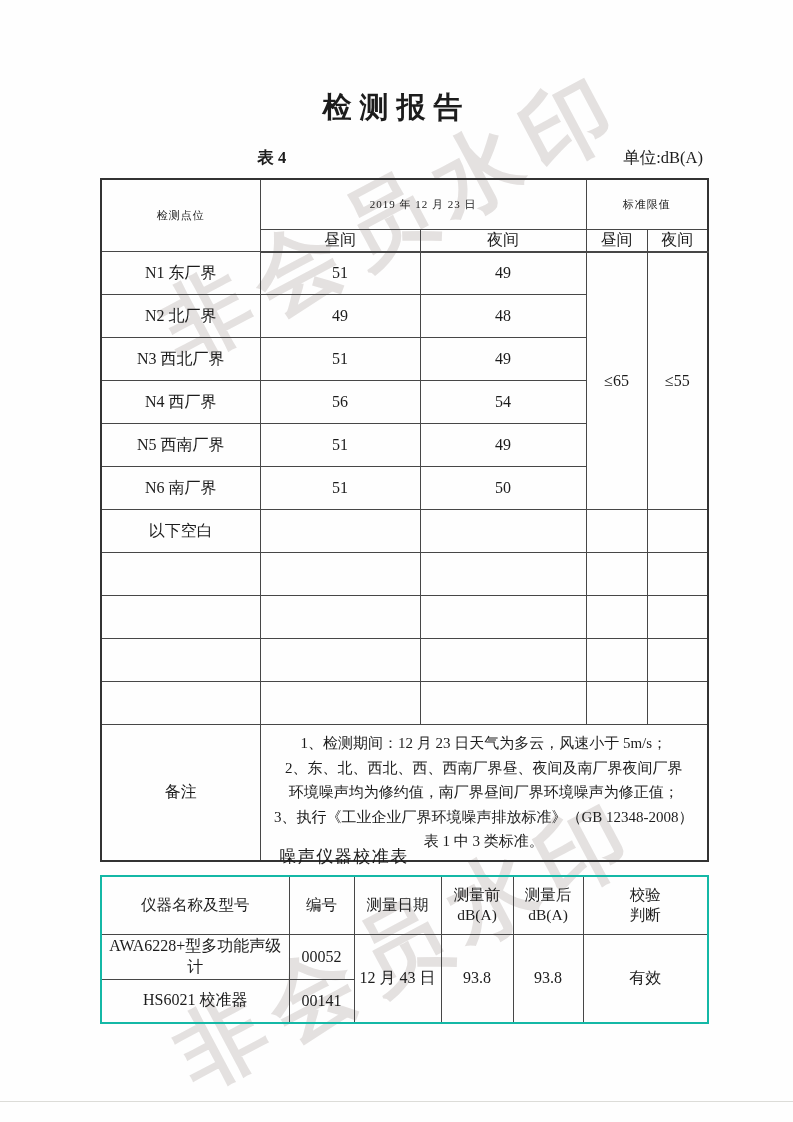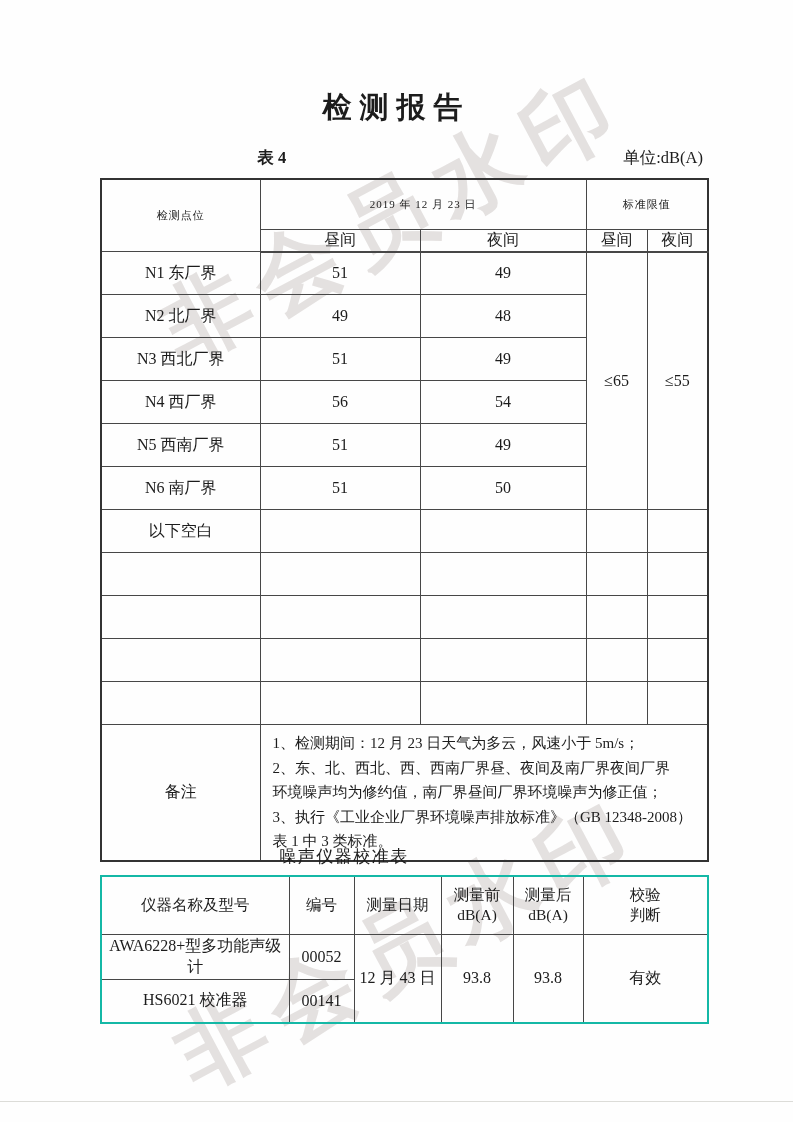--- a/index.html
+++ b/index.html
@@ -40,21 +40,21 @@
   td{border:1px solid #474747;text-align:center;vertical-align:middle;
      font-size:16px;padding:0;overflow:hidden;}
   .noise-table{left:100px;top:178px;width:607px;border:2px solid #333;}
   .noise-table tr.hdr1{height:50px;}
   .noise-table tr.hdr1 td{font-size:11px;letter-spacing:1px;}
   .noise-table tr.hdr2{height:17px;}
   .noise-table tr.hdr2 td{border-bottom-width:2px;}
   .noise-table tr.datarow{height:43px;}
   .noise-table tr.remarkrow{height:107px;}
   .noise-table td.remark-cell{
-    text-align:left;padding:6px 12px;font-size:15px;line-height:24.5px;
+    text-align:center;padding:6px 12px;font-size:15px;line-height:24.5px;
   }
   .cal-title{
     position:absolute;top:845px;left:100px;width:488px;z-index:2;
     text-align:center;font-size:17px;letter-spacing:1.5px;
   }
   .cal-table{left:100px;top:875px;width:607px;border:2px solid #14b8a6;}
   .cal-table tr.chdr{height:58px;}
   .cal-table tr.chdr td{font-size:15.5px;}
   .cal-table tr.crow1{height:45px;}
   .cal-table tr.crow2{height:44px;}

